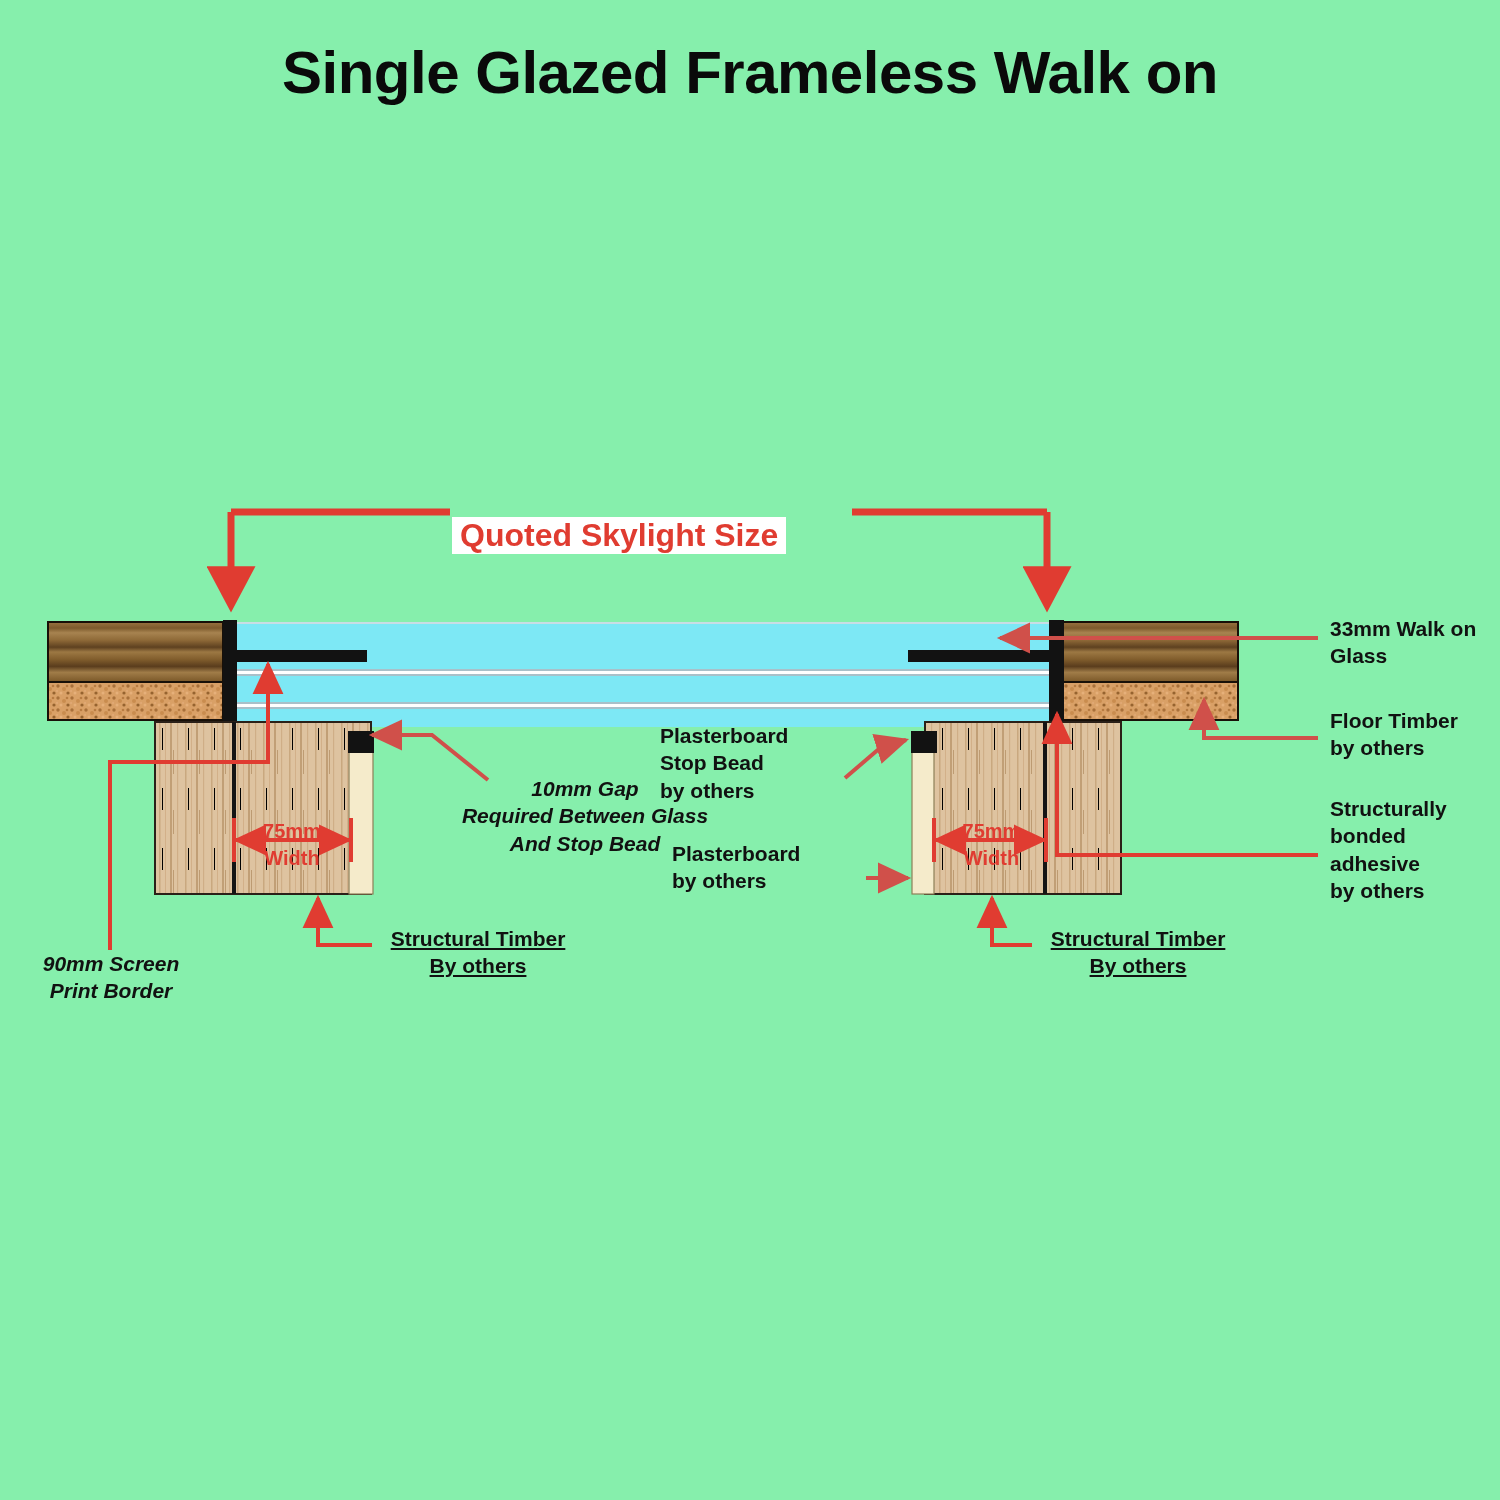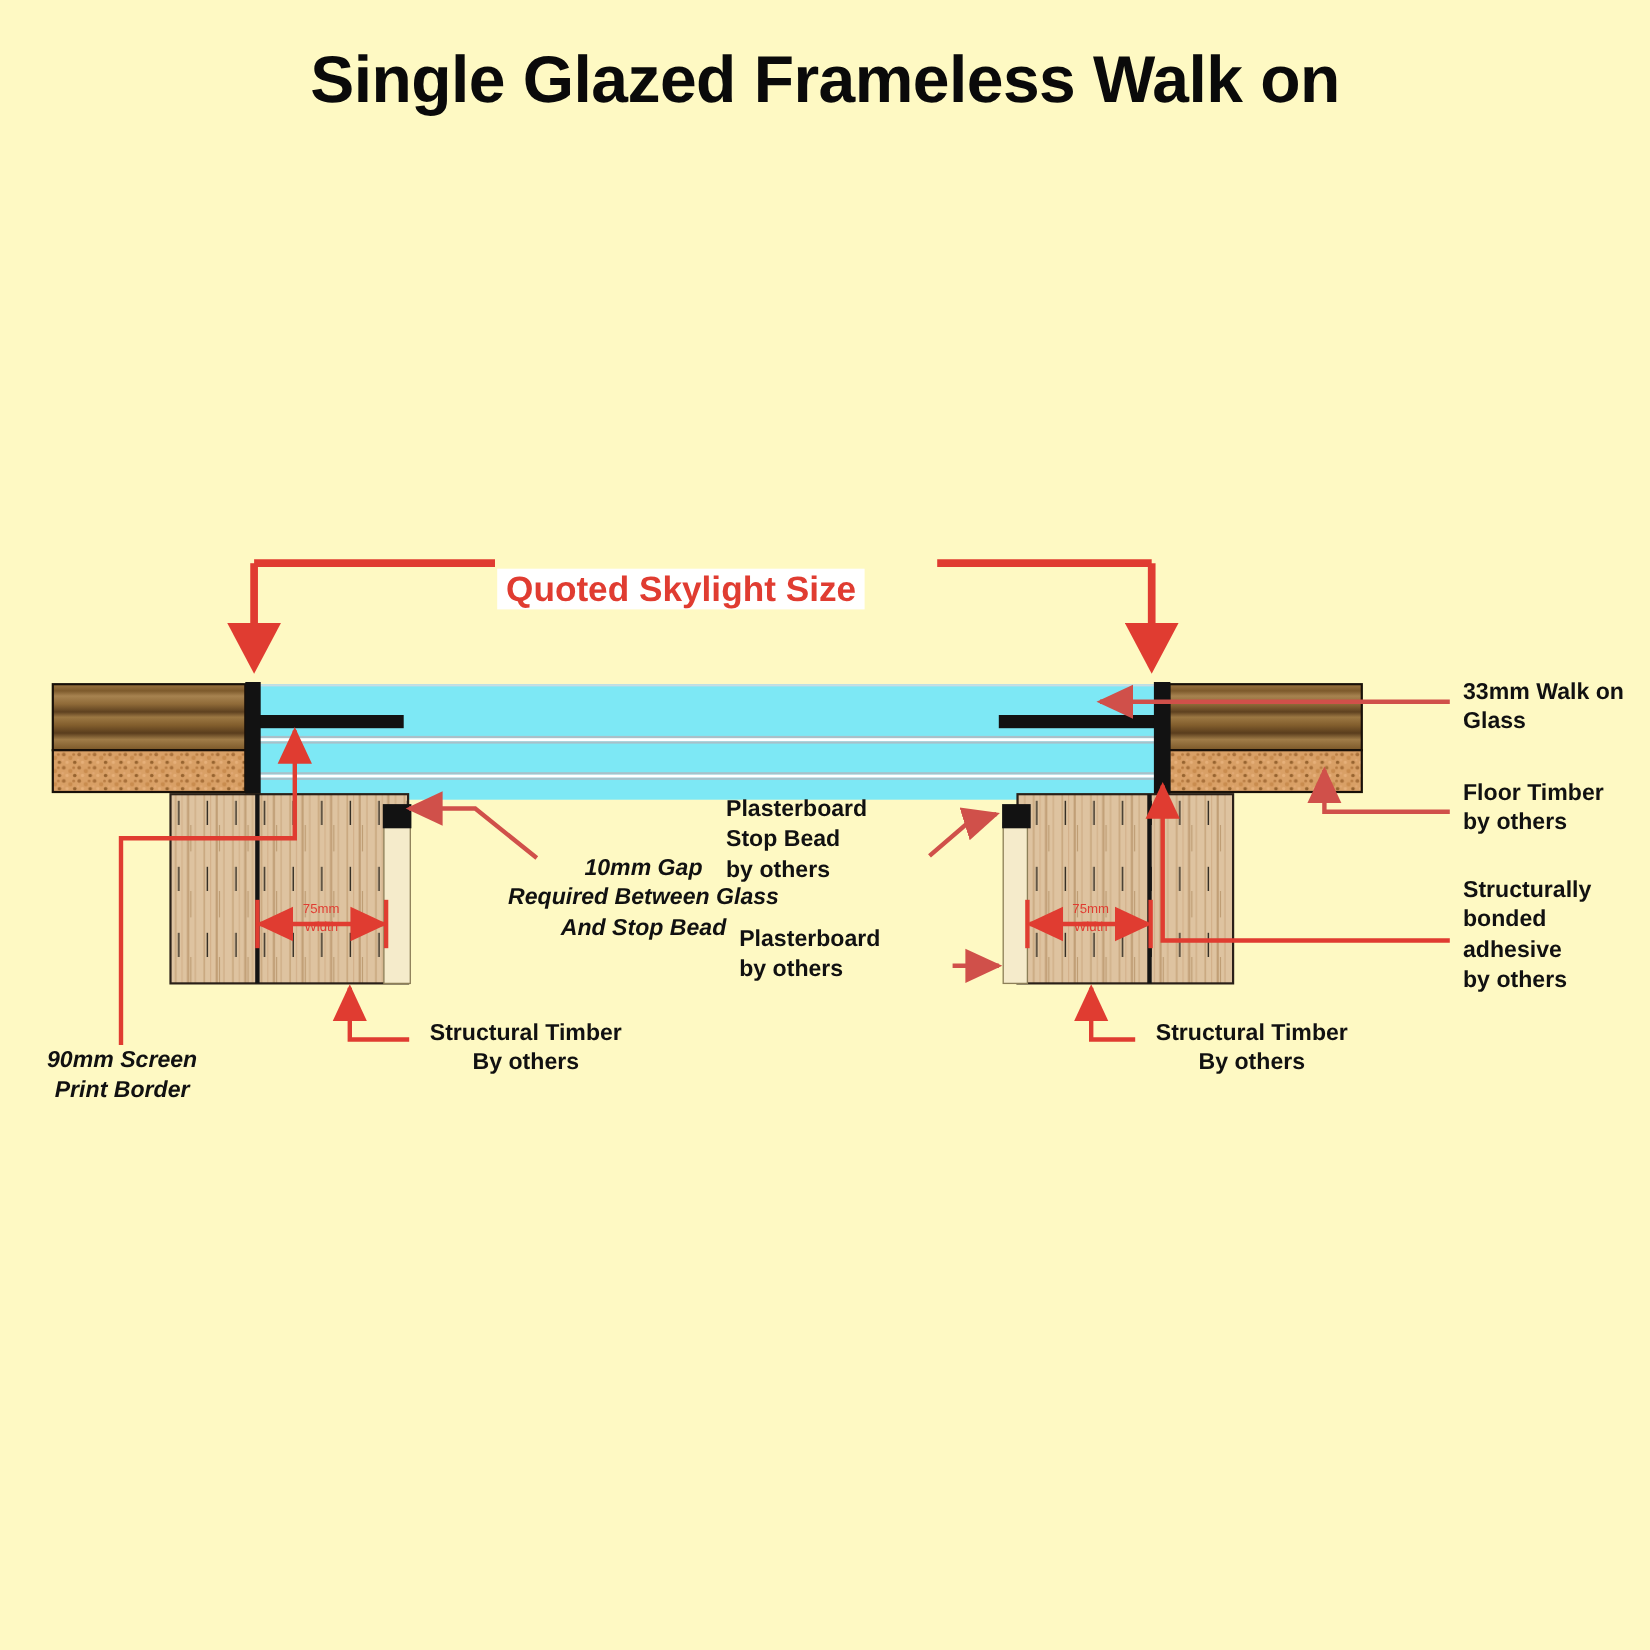--- a/index.html
+++ b/index.html
@@ -9,21 +9,21 @@
     padding: 0;
     background: #ffffff;
   }
   body {
     font-family: "Liberation Sans", "DejaVu Sans", sans-serif;
   }
   #page {
     position: relative;
     width: 1500px;
     height: 1500px;
-    background: #fef9c3;
+    background: #86efac;
     overflow: hidden;
   }
   #diagram-title {
     position: absolute;
     left: 0;
     top: 38px;
     width: 1500px;
     text-align: center;
     font-size: 60px;
     font-weight: bold;
@@ -37,27 +37,27 @@
     top: 0;
   }
   .anno {
     position: absolute;
     font-size: 21px;
     font-weight: bold;
     color: #111111;
     line-height: 1.30;
     white-space: pre-line;
   }
-  .anno-left  { text-align: right; }
+  .anno-left  { text-align: right; text-decoration: underline; }
   .anno-right { text-align: left; }
   .anno-center{ text-align: center; font-style: italic; }
   .dim-label {
     position: absolute;
-    font-size: 12px;
-    font-weight: normal;
+    font-size: 20px;
+    font-weight: bold;
     color: #E03C31;
     text-align: center;
     line-height: 1.35;
     white-space: pre-line;
   }
   #quoted-size-label {
     position: absolute;
     font-size: 32px;
     font-weight: bold;
     color: #E03C31;

